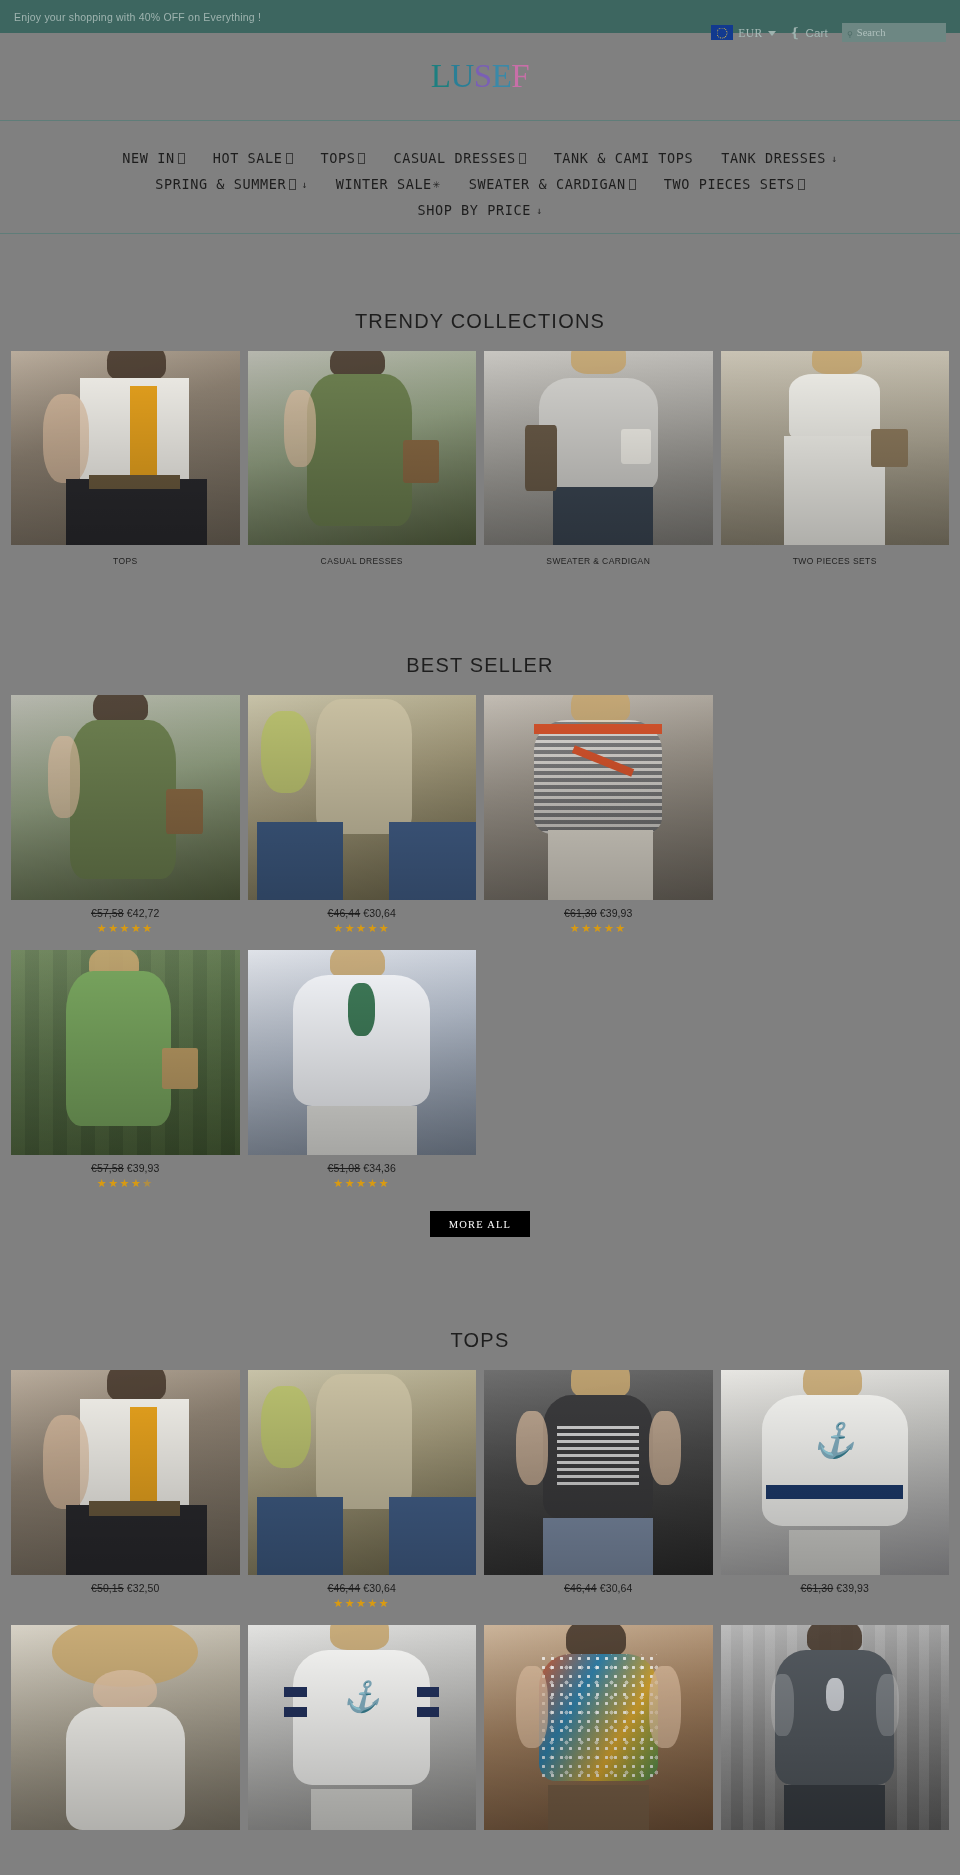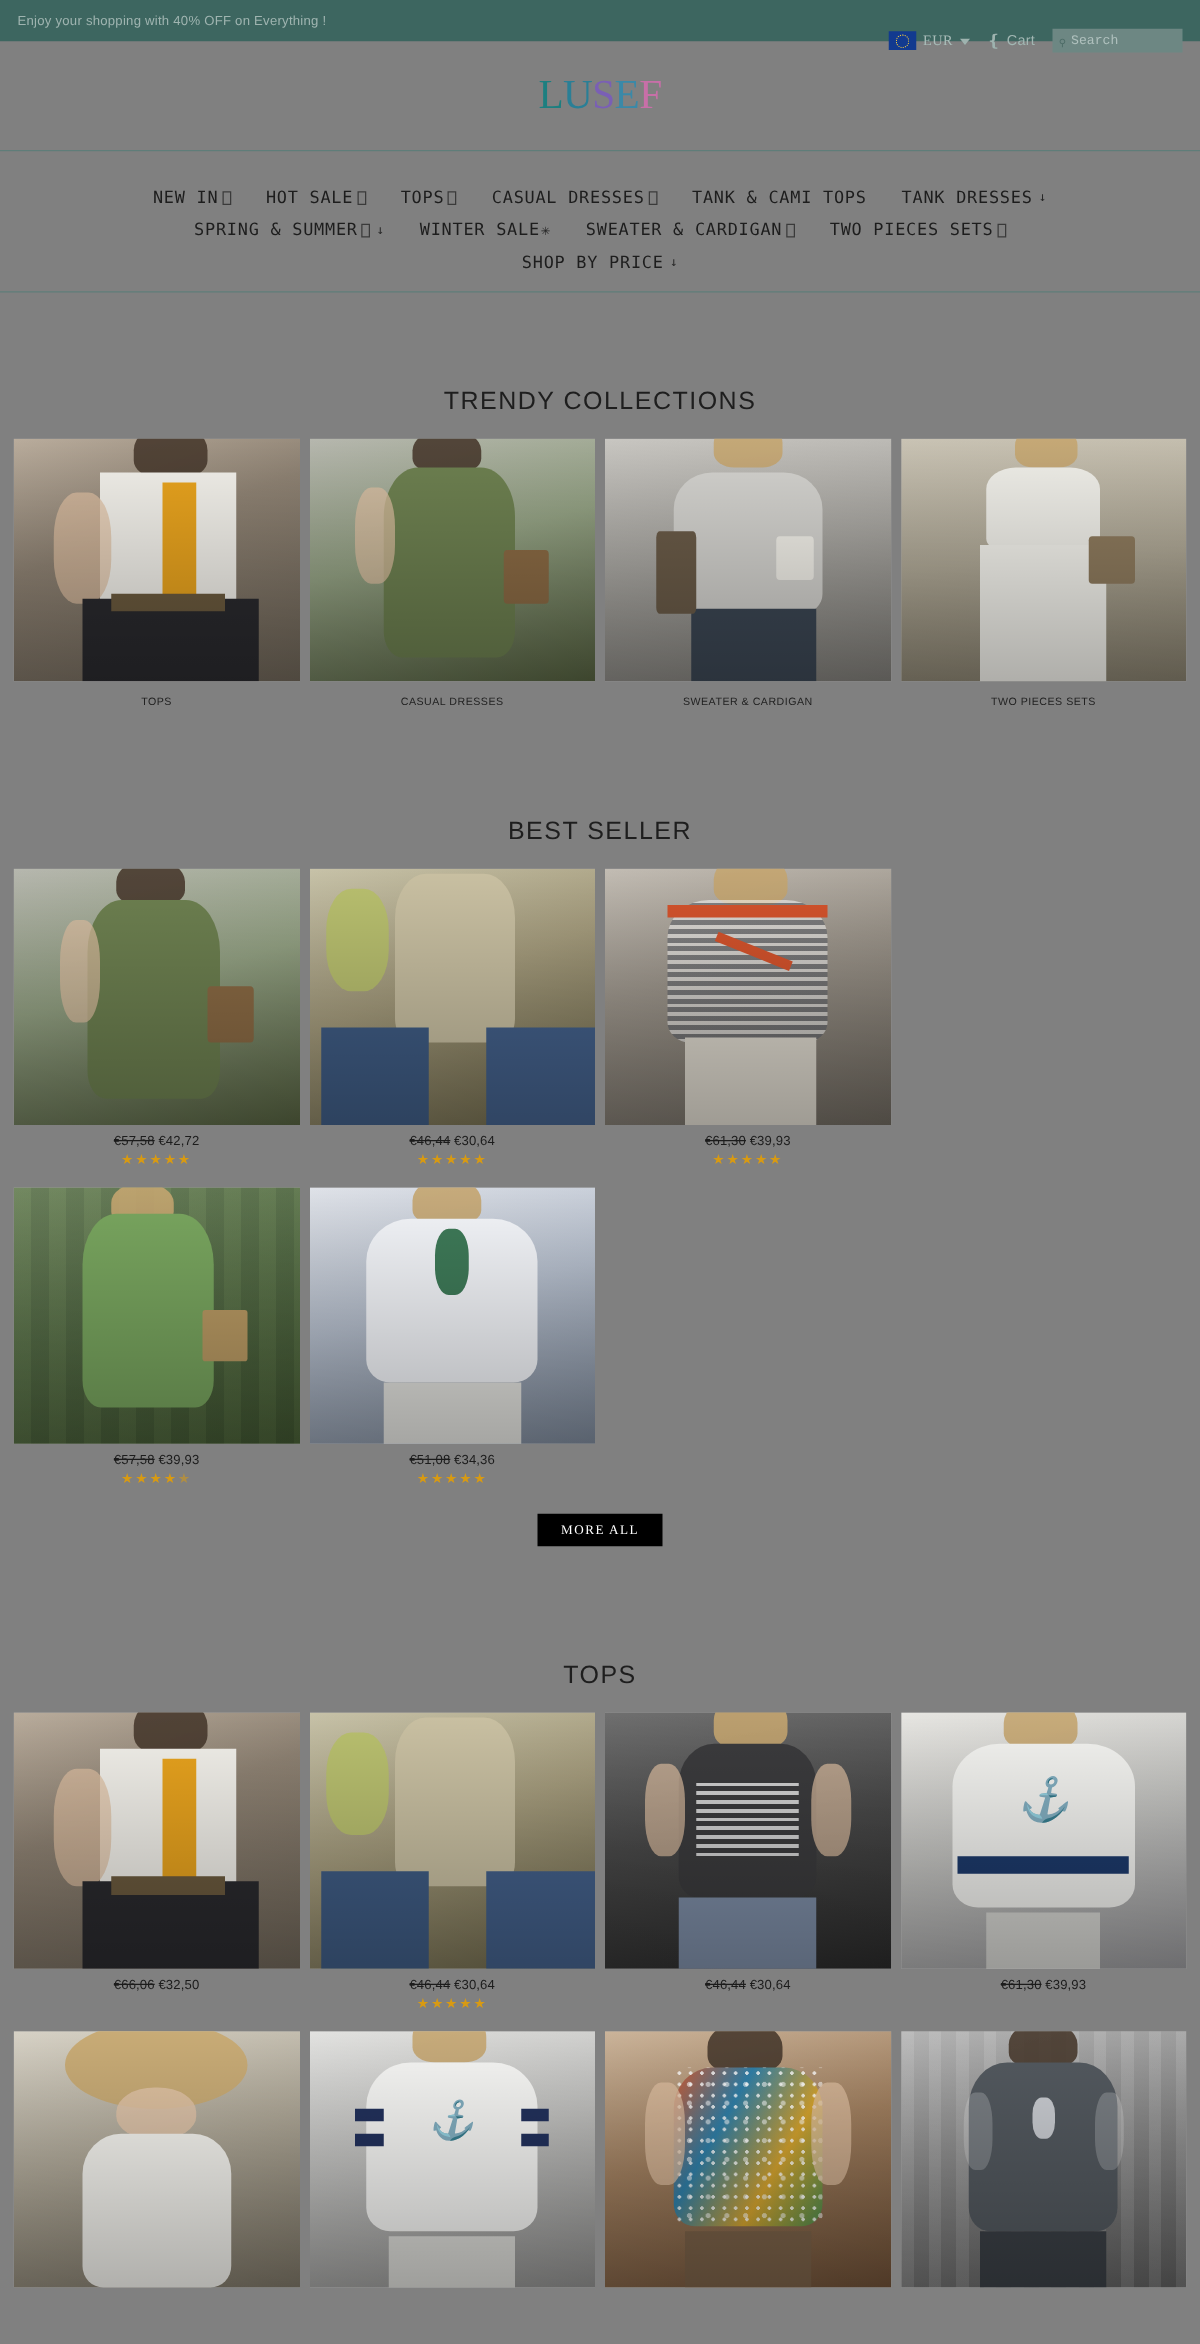--- a/index.html
+++ b/index.html
@@ -107,21 +107,21 @@
     line-height: 1;
     transform: translateY(2px);
   }
   .search-input {
     border: none;
     outline: none;
     background: transparent;
     font-size: 10.5px;
     color: #b9c9c6;
     width: 100%;
-    font-family: Liberation Mono, monospace;
+    font-family: Liberation Serif, serif;
   }
   .search-input::placeholder { color: #b0c1be; }
 
   
   .logo-band {
     height: 87px;
     display: flex;
     align-items: center;
     justify-content: center;
     background: #808080;
@@ -549,21 +549,21 @@
         <div class="ph p-tops">
           <i class="fig-hair-dark" style="left:42%;top:-6%;width:26%;height:22%;"></i>
           <i class="vert-stripe" style="left:30%;top:14%;width:48%;height:62%;background:#f2f0ea;"></i>
           <i style="left:52%;top:18%;width:12%;height:50%;background:#e8a31e;"></i>
           <i class="fig-arm" style="left:14%;top:22%;width:20%;height:46%;"></i>
           <i style="left:24%;top:66%;width:62%;height:34%;background:#2a2a2e;"></i>
           <i style="left:34%;top:64%;width:40%;height:7%;background:#6b5a3e;"></i>
           <i class="shade-bot" style="inset:0;"></i>
         </div>
       </div>
-      <div class="price-row"><span class="price-old">€66,06</span><span class="price-new">€32,50</span></div>
+      <div class="price-row"><span class="price-old">€50,15</span><span class="price-new">€32,50</span></div>
       <div class="stars stars-empty"></div>
     </div>
     <div class="tile prod">
       <div class="tile-img">
         <div class="ph p-lace">
           <i class="fig-body floral-sm" style="left:30%;top:2%;width:42%;height:66%;background:#c9c0a2;"></i>
           <i style="left:6%;top:8%;width:22%;height:40%;background:#b9c06f;border-radius:40%;"></i>
           <i style="left:4%;top:62%;width:38%;height:38%;background:#3f5c84;"></i>
           <i style="left:62%;top:62%;width:38%;height:38%;background:#43608a;"></i>
           <i class="shade-bot" style="inset:0;"></i>

